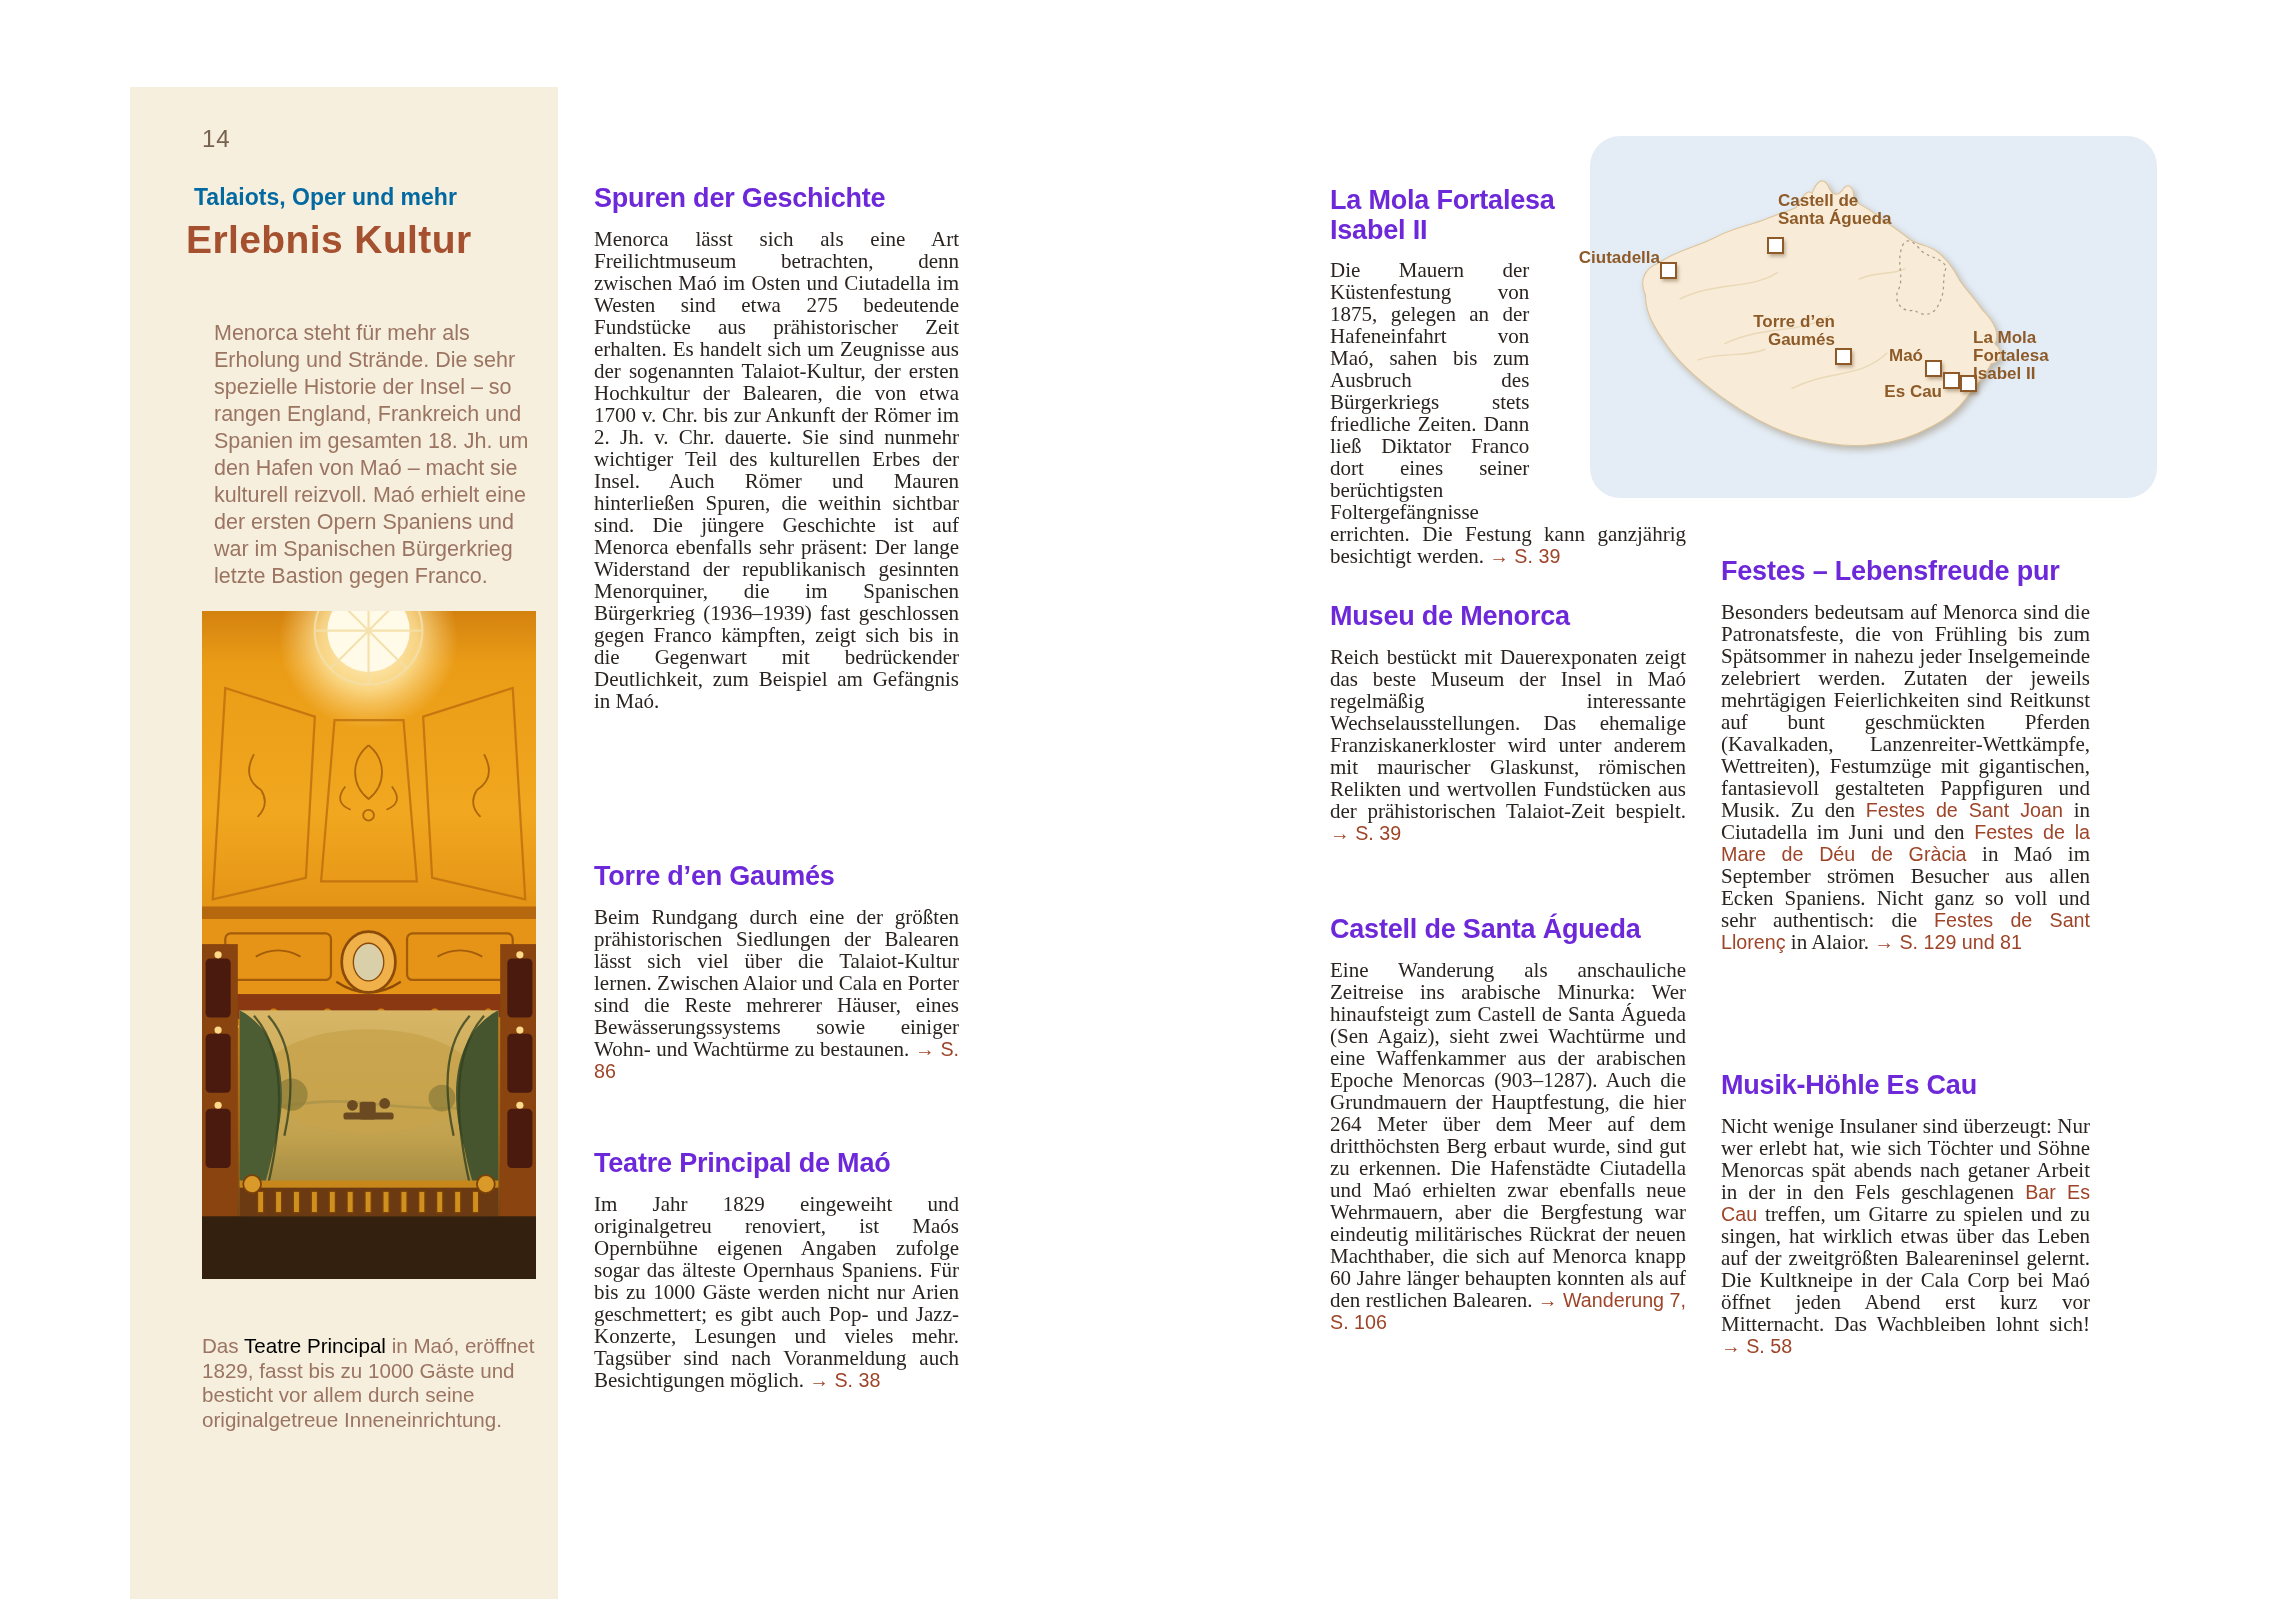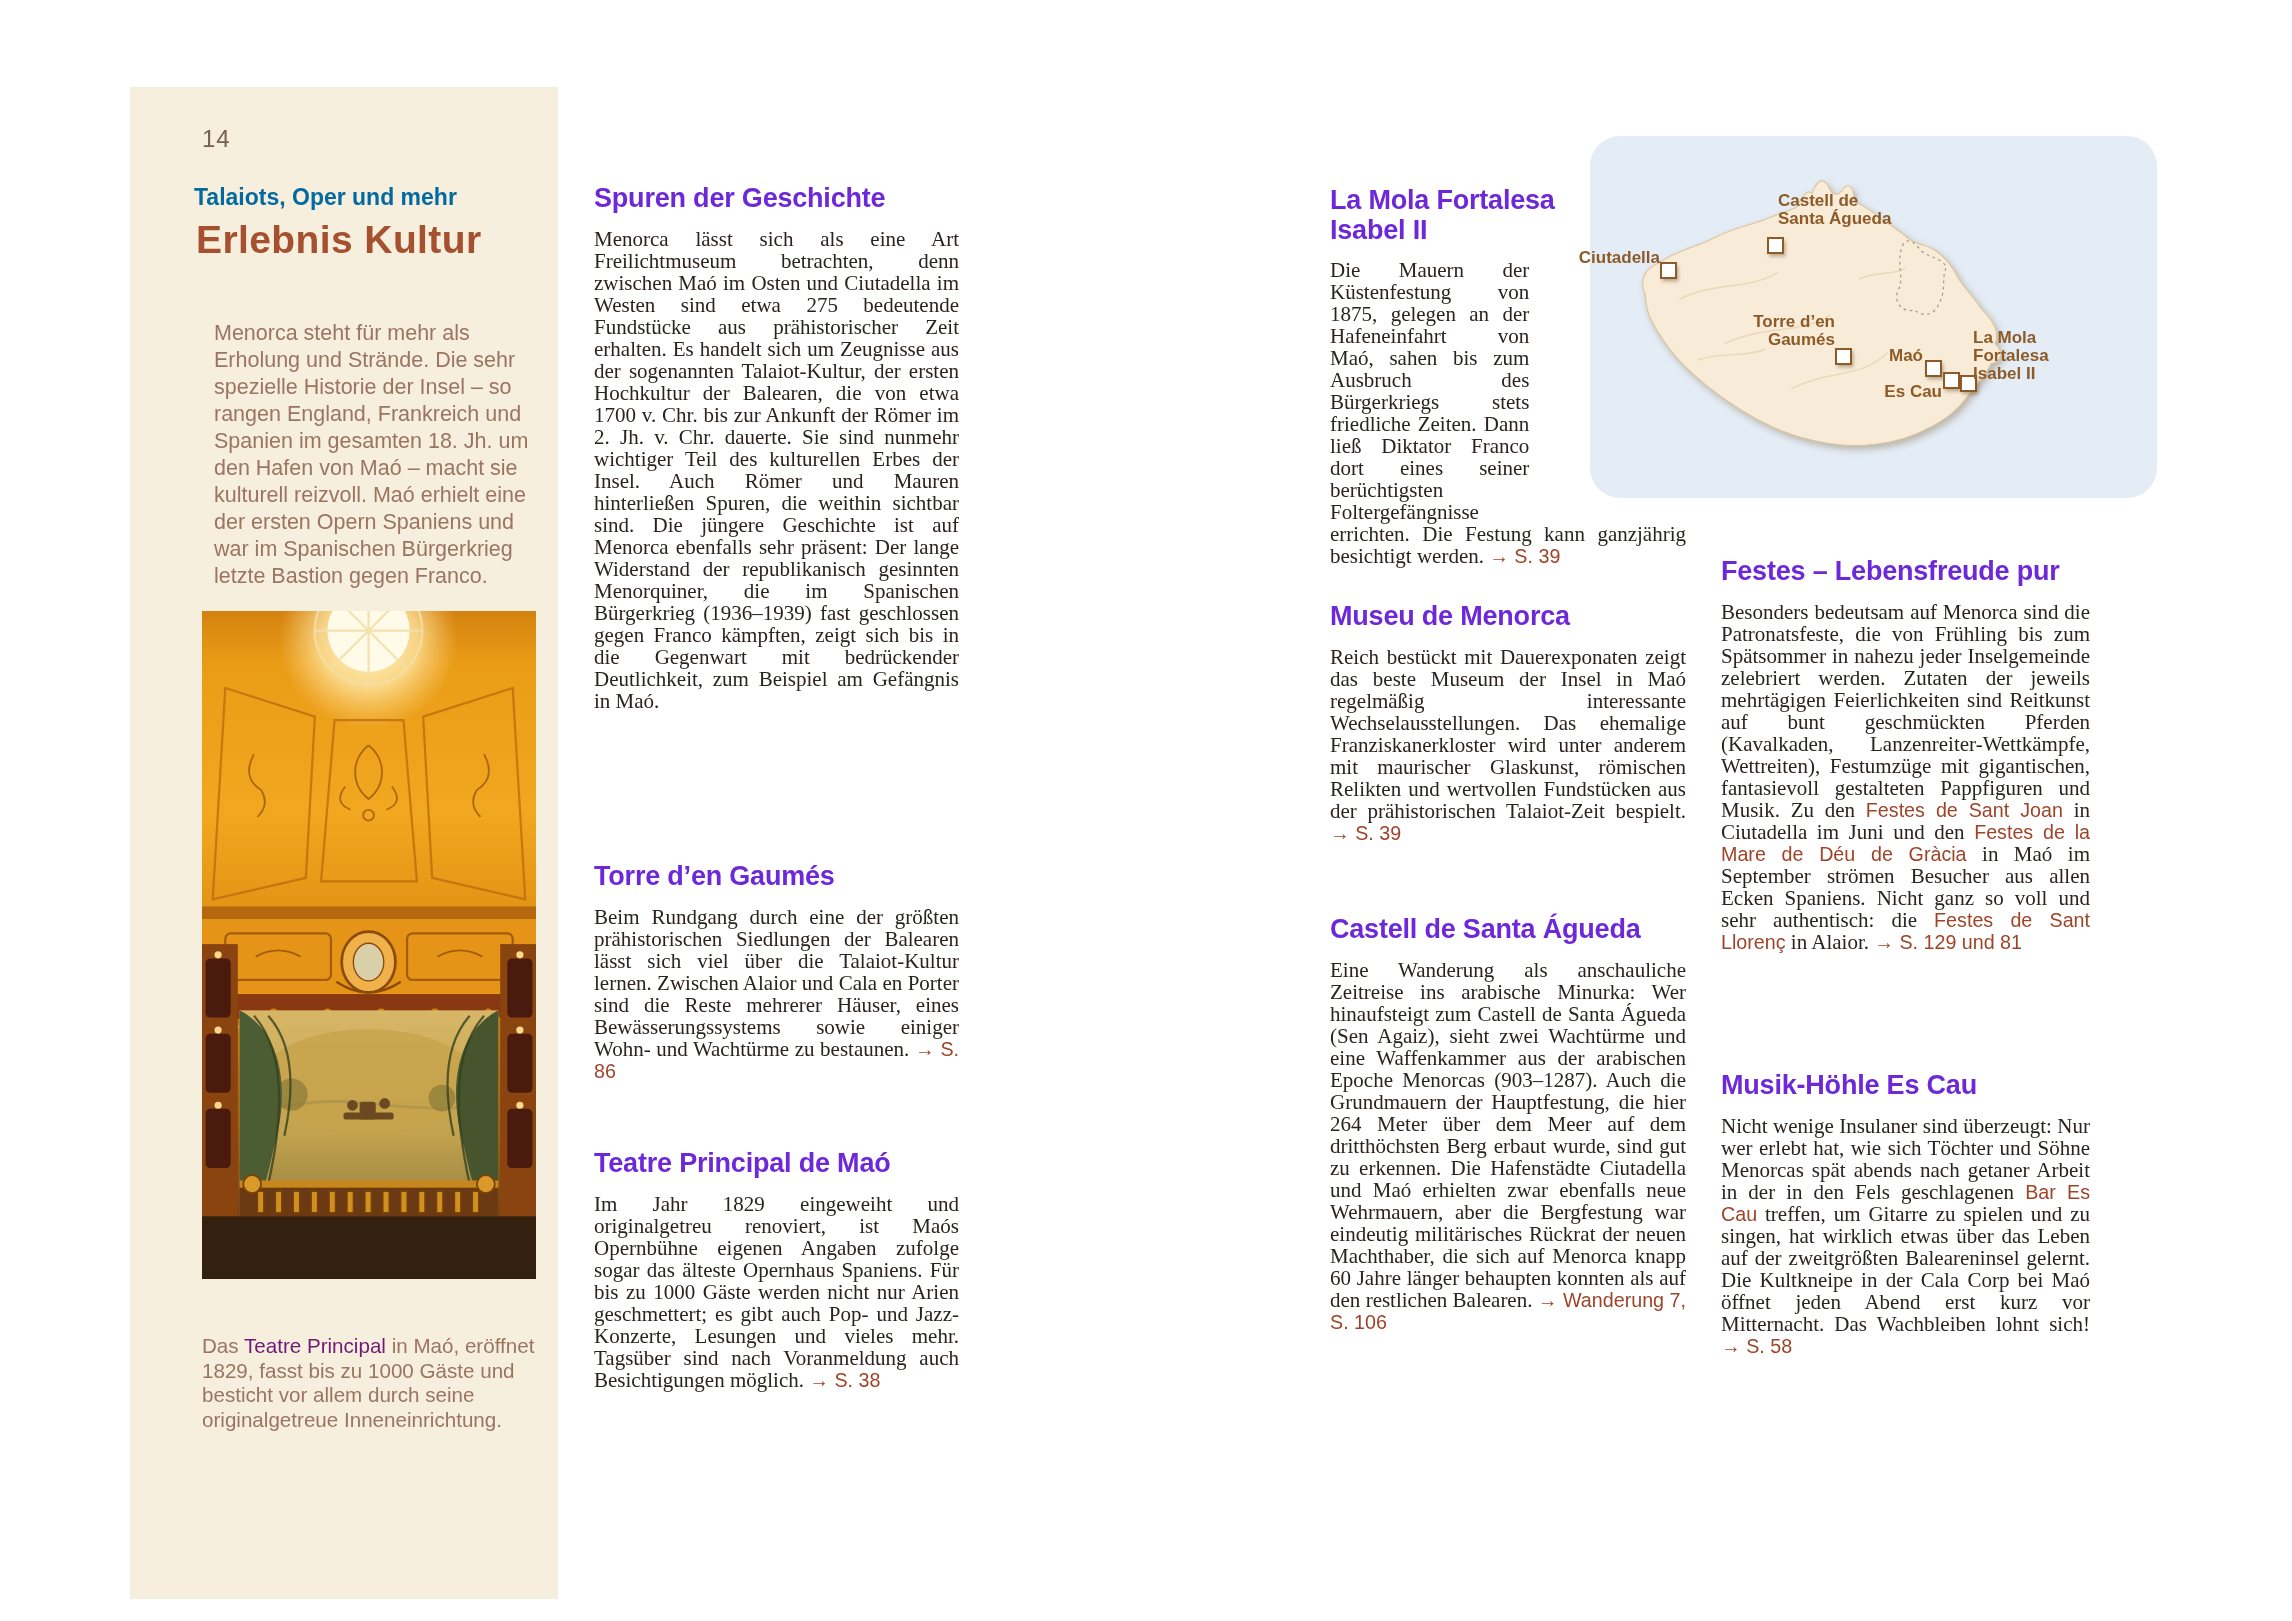--- a/index.html
+++ b/index.html
@@ -3,26 +3,26 @@
 <meta charset="utf-8">
 <style>
   html,body{margin:0;padding:0;background:#ffffff;}
   .page{position:relative;width:2293px;height:1622px;background:#ffffff;overflow:hidden;
         font-family:"Liberation Sans",sans-serif;text-decoration:underline;}
 
   
   .sidebar{position:absolute;left:130px;top:87px;width:428px;height:1512px;background:#f6efdd;}
   .pagenum{position:absolute;left:72px;top:38px;font-size:24px;color:#77614f;letter-spacing:0.9px;}
   .kicker{position:absolute;left:64px;top:97px;font-size:23px;font-weight:bold;color:#0369a1;}
-  .title{position:absolute;left:66px;top:131px;margin:0;font-size:39px;font-weight:bold;color:#a5502f;letter-spacing:0.4px;}
+  .title{position:absolute;left:56px;top:131px;margin:0;font-size:39px;font-weight:bold;color:#a5502f;letter-spacing:0.4px;}
   .intro{position:absolute;left:72px;top:221px;width:333px;margin:12px;font-size:21.5px;line-height:27px;color:#9b7462;}
   .photo{position:absolute;left:72px;top:524px;width:334px;height:668px;margin:0;overflow:hidden;}
   .photo svg{display:block;}
   .caption{position:absolute;left:72px;top:1247px;width:342px;margin:0;font-size:20.6px;line-height:24.6px;color:#9b7462;}
-  .caption .hl{color:#701a75;}
+  .caption .hl{color:#000000;}
 
   
   .sec{position:absolute;}
   .sec h2{margin:0 0 14.3px 0;font-size:27px;line-height:29.6px;font-weight:bold;color:#6d28d9;letter-spacing:-0.2px;}
   .sec p{margin:0;font-family:"Liberation Serif",serif;font-size:21px;line-height:22px;color:#2a2320;
          text-align:justify;hyphens:auto;-webkit-hyphens:auto;}
   .ref,.ilink{font-family:"Liberation Sans",sans-serif;font-size:19.7px;color:#9e4428;}
   .map-spacer{float:right;width:146px;height:253px;margin-left:10.7px;}
 
   

